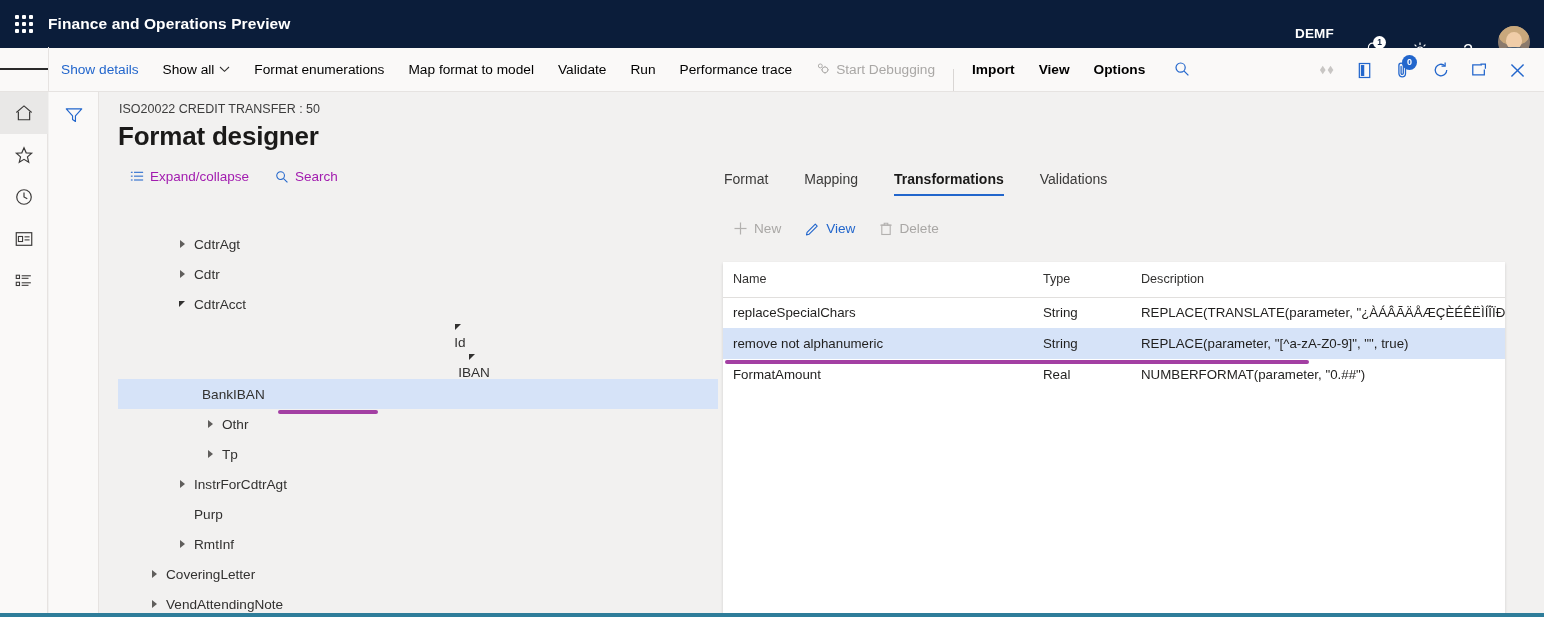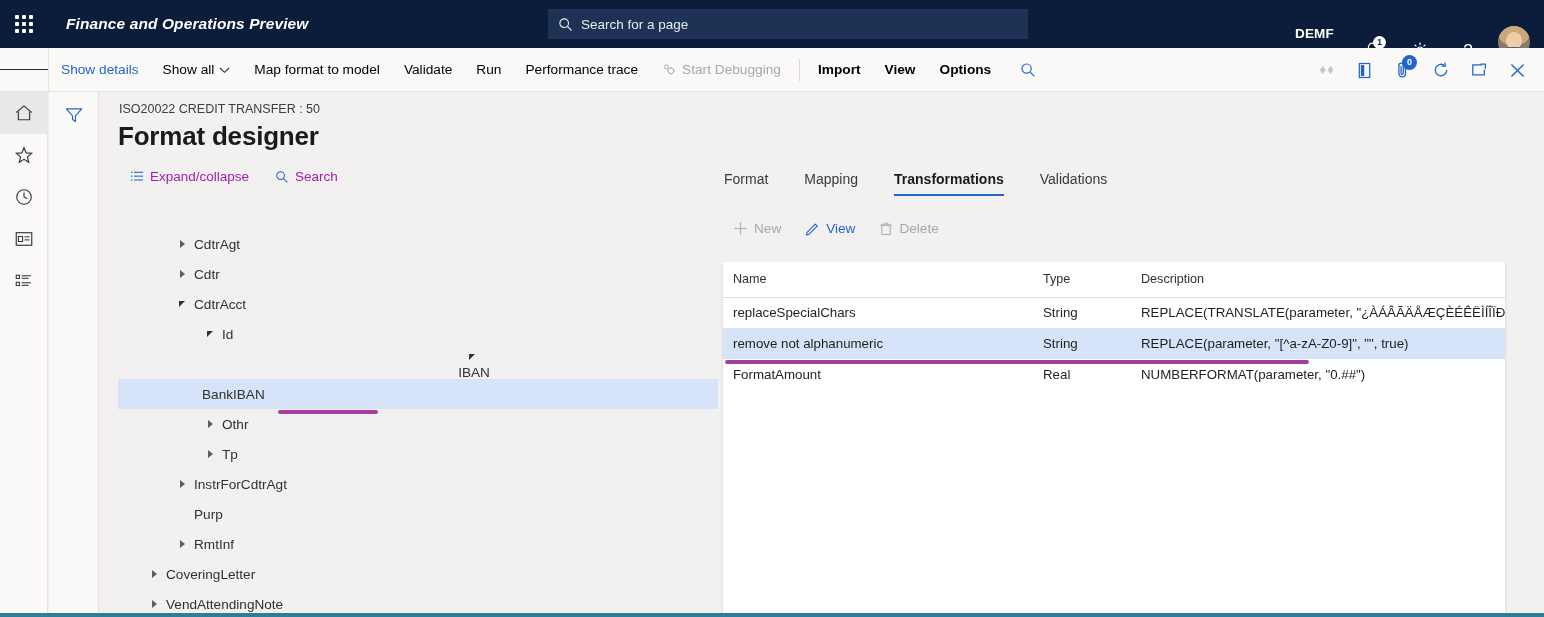--- a/index.html
+++ b/index.html
@@ -22,21 +22,21 @@
     display: flex; align-items: center; justify-content: center;
     cursor: pointer;
   }
   .waffle-grid {
     display: grid; grid-template-columns: repeat(3, 4px);
     grid-template-rows: repeat(3, 4px); gap: 3px;
   }
   .waffle-grid i { display: block; width: 4px; height: 4px; background: #fff; border-radius: 1px; }
   .app-title {
     color: #ffffff; font-size: 15.5px; font-weight: bold;
-    margin-left: 18px; letter-spacing: .1px; white-space: nowrap; font-style: italic;
+    margin-left: 0; letter-spacing: .1px; white-space: nowrap;
   }
   .globalsearch {
     position: absolute; left: 548px; top: 9px; width: 480px; height: 30px;
     background: #1e3255; display: flex; align-items: center; gap: 8px;
     padding: 0 10px; cursor: text;
   }
   .globalsearch .gs-txt { color: #e8ecf3; font-size: 13.5px; }
   .topright {
     position: absolute; right: 10px; top: 0; height: 48px;
     display: flex; align-items: flex-start; gap: 0px; margin-top: 26px;
@@ -66,21 +66,21 @@
     background:#c9a87c; border-radius:50% 50% 42% 42%; }
   .avatar .face { position:absolute; top:6px; left:8px; width:16px; height:17px;
     background:#f0cda8; border-radius:50% 50% 45% 45%; }
   .avatar .body { position:absolute; bottom:0; left:3px; width:26px; height:11px;
     background:#4a5d72; border-radius:45% 45% 0 0; }
 
   
   .toolbar {
     position: absolute; top: 48px; left: 0; width: 1544px; height: 44px;
     background: #faf9f8; border-bottom: 1px solid #e6e3e1;
-    display: flex; align-items: center;
+    display: flex; align-items: flex-end;
   }
   .hamburger {
     width: 48px; height: 44px; display: flex; align-items: center;
     justify-content: center; cursor: pointer; flex: 0 0 48px;
   }
   .hamburger span { display: block; width: 17px; height: 1.5px; background: #2a2a2a; margin: 2.5px 0;}
   .tb-sep-v { width:1px; height:44px; background:#e6e3e1; }
   .tbitem {
     font-size: 13.7px; color: #000000; padding: 0 12px; height: 44px;
     display: flex; align-items: center; gap: 5px; cursor: pointer; white-space: nowrap;
@@ -203,27 +203,20 @@
         <i></i>
         <i></i>
         <i></i>
         <i></i>
         <i></i>
         <i></i>
     </div>
   </div>
   <div class="app-title">Finance and Operations Preview</div>
 
-  <div class="globalsearch">
-    <svg width="15" height="15" viewBox="0 0 16 16">
-      <circle cx="6.6" cy="6.6" r="4.6" fill="none" stroke="#e8ecf3" stroke-width="1.2"></circle>
-      <line x1="10.1" y1="10.1" x2="14.4" y2="14.4" stroke="#e8ecf3" stroke-width="1.2"></line>
-    </svg>
-    <span class="gs-txt">Search for a page</span>
-  </div>
 
   <div class="topright">
     <div class="company">DEMF</div>
 
     <div class="ticon">
       <svg width="19" height="19" viewBox="0 0 20 20">
         <path d="M10 2.2c-2.6 0-4.3 1.9-4.3 4.4v3.1l-1.5 2.4h11.6l-1.5-2.4V6.6c0-2.5-1.7-4.4-4.3-4.4z" fill="none" stroke="#ffffff" stroke-width="1.2" stroke-linejoin="round"></path>
         <path d="M8.3 13.6a1.8 1.8 0 0 0 3.4 0" fill="none" stroke="#ffffff" stroke-width="1.2"></path>
       </svg>
       <span class="badge-dark">1</span>
@@ -270,20 +263,23 @@
   <div class="tbitem link">
     <span>Show details</span>
   </div>
   <div class="tbitem">
     <span>Show all</span>
     <svg width="11" height="8" viewBox="0 0 11 8">
       <polyline points="1,2 5.5,6.3 10,2" fill="none" stroke="#323130" stroke-width="1.1"></polyline>
     </svg>
   </div>
   <div class="tbitem">
+    <span>Format enumerations</span>
+  </div>
+  <div class="tbitem">
     <span>Map format to model</span>
   </div>
   <div class="tbitem">
     <span>Validate</span>
   </div>
   <div class="tbitem">
     <span>Run</span>
   </div>
   <div class="tbitem">
     <span>Performance trace</span>
@@ -444,21 +440,21 @@
           <span class="arrow-collapsed"></span>
         </span>
         <span class="tlabel">Cdtr</span>
       </div>
       <div class="tnode" style="padding-left: 56px;">
         <span class="twist">
           <span class="arrow-expanded"></span>
         </span>
         <span class="tlabel">CdtrAcct</span>
       </div>
-      <div class="tnode" style="padding-left: 84px;">
+      <div class="tnode" style="padding-left: 84px; flex-direction: column;">
         <span class="twist">
           <span class="arrow-expanded"></span>
         </span>
         <span class="tlabel">Id</span>
       </div>
       <div class="tnode" style="padding-left: 112px; flex-direction: column;">
         <span class="twist">
           <span class="arrow-expanded"></span>
         </span>
         <span class="tlabel">IBAN</span>

